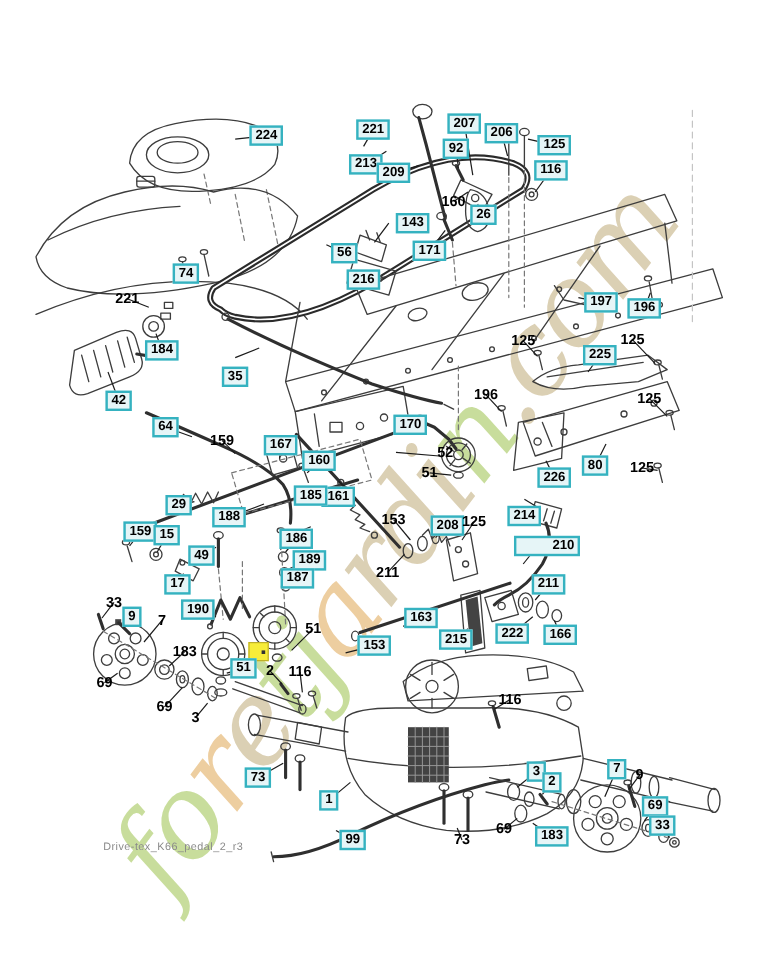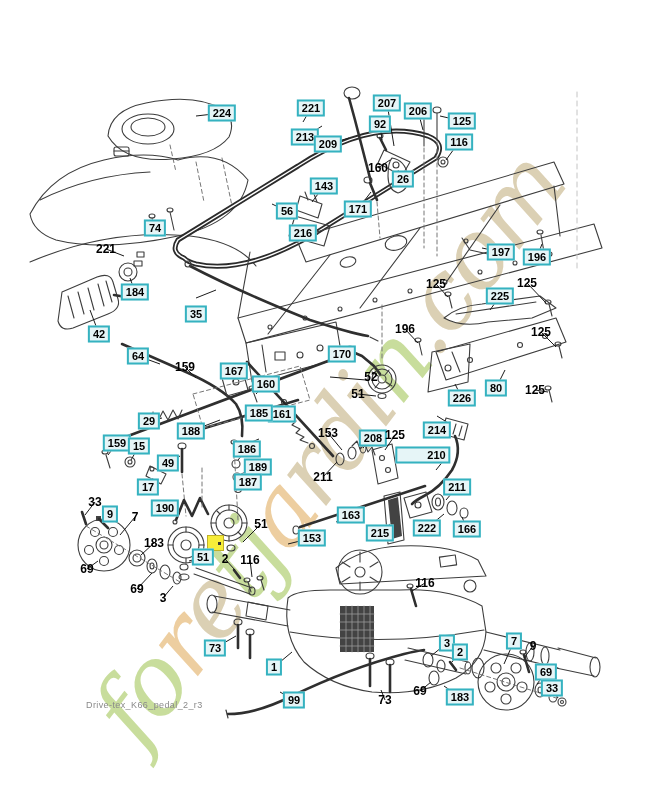--- a/index.html
+++ b/index.html
@@ -456,21 +456,21 @@
       <div class="callout boxed" style="left: 311px; top: 108px;">221</div>
       <div class="callout boxed" style="left: 305px; top: 137px;">213</div>
       <div class="callout boxed" style="left: 328px; top: 144px;">209</div>
       <div class="callout boxed" style="left: 387px; top: 103px;">207</div>
       <div class="callout boxed" style="left: 380px; top: 124px;">92</div>
       <div class="callout boxed" style="left: 418px; top: 111px;">206</div>
       <div class="callout boxed" style="left: 462px; top: 121px;">125</div>
       <div class="callout boxed" style="left: 459px; top: 142px;">116</div>
       <div class="callout boxed" style="left: 403px; top: 179px;">26</div>
       <div class="callout" style="left: 378px; top: 168px;">160</div>
-      <div class="callout boxed" style="left: 324px; top: 186px;">143</div>
+      <div class="callout boxed" style="left: 344px; top: 186px;">143</div>
       <div class="callout boxed" style="left: 358px; top: 209px;">171</div>
       <div class="callout boxed" style="left: 287px; top: 211px;">56</div>
       <div class="callout boxed" style="left: 303px; top: 233px;">216</div>
       <div class="callout boxed" style="left: 155px; top: 228px;">74</div>
       <div class="callout boxed" style="left: 501px; top: 252px;">197</div>
       <div class="callout boxed" style="left: 537px; top: 257px;">196</div>
       <div class="callout" style="left: 106px; top: 249px;">221</div>
       <div class="callout boxed" style="left: 135px; top: 292px;">184</div>
       <div class="callout boxed" style="left: 196px; top: 314px;">35</div>
       <div class="callout boxed" style="left: 99px; top: 334px;">42</div>
@@ -498,21 +498,21 @@
       <div class="callout boxed" style="left: 168px; top: 463px;">49</div>
       <div class="callout boxed" style="left: 148px; top: 487px;">17</div>
       <div class="callout boxed" style="left: 259px; top: 413px;">185</div>
       <div class="callout boxed" style="left: 247px; top: 449px;">186</div>
       <div class="callout boxed" style="left: 258px; top: 467px;">189</div>
       <div class="callout boxed" style="left: 248px; top: 482px;">187</div>
       <div class="callout" style="left: 328px; top: 433px;">153</div>
       <div class="callout" style="left: 323px; top: 477px;">211</div>
       <div class="callout boxed" style="left: 373px; top: 438px;">208</div>
       <div class="callout" style="left: 395px; top: 435px;">125</div>
-      <div class="callout boxed" style="left: 423px; top: 455px; padding-left: 30px;">210</div>
+      <div class="callout boxed" style="left: 456px; top: 455px; padding-left: 30px;">210</div>
       <div class="callout boxed" style="left: 457px; top: 487px;">211</div>
       <div class="callout boxed" style="left: 351px; top: 515px;">163</div>
       <div class="callout boxed" style="left: 380px; top: 533px;">215</div>
       <div class="callout boxed" style="left: 427px; top: 528px;">222</div>
       <div class="callout boxed" style="left: 467px; top: 529px;">166</div>
       <div class="callout boxed" style="left: 312px; top: 538px;">153</div>
       <div class="callout" style="left: 95px; top: 502px;">33</div>
       <div class="callout boxed" style="left: 110px; top: 514px;">9</div>
       <div class="callout" style="left: 135px; top: 517px;">7</div>
       <div class="callout boxed" style="left: 165px; top: 508px;">190</div>

